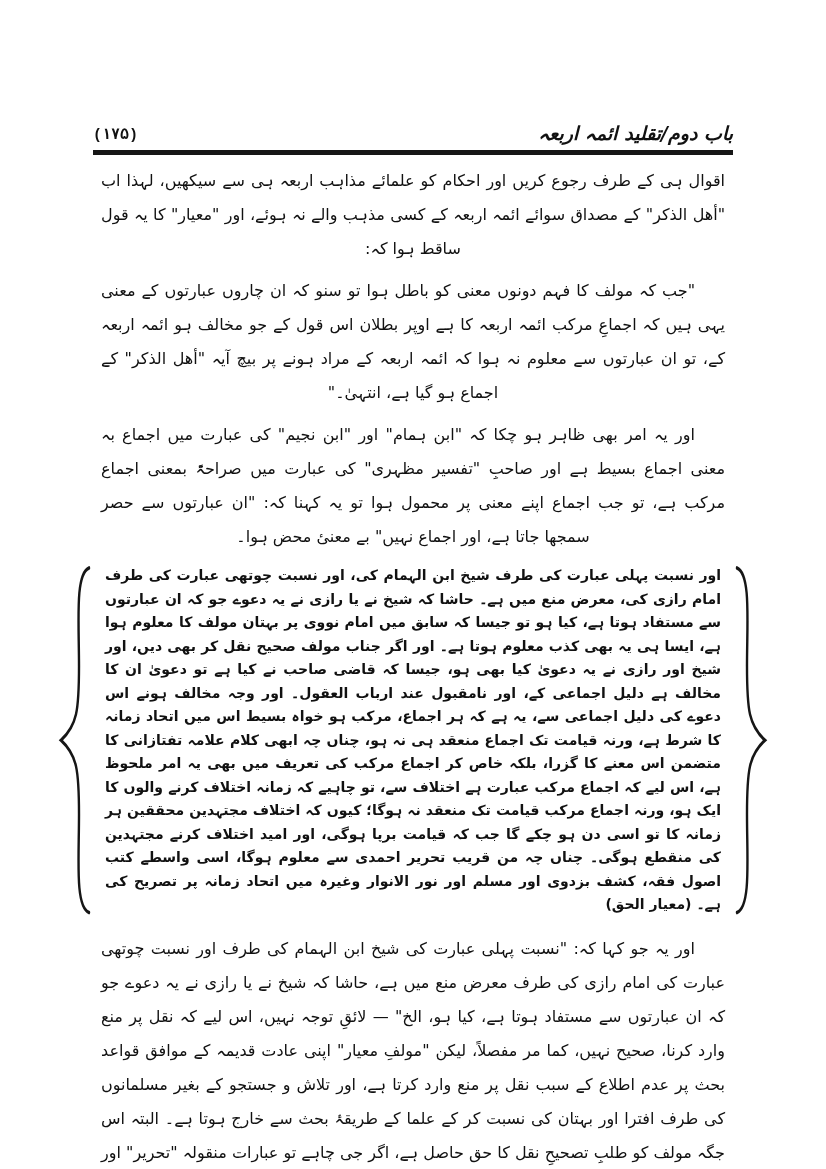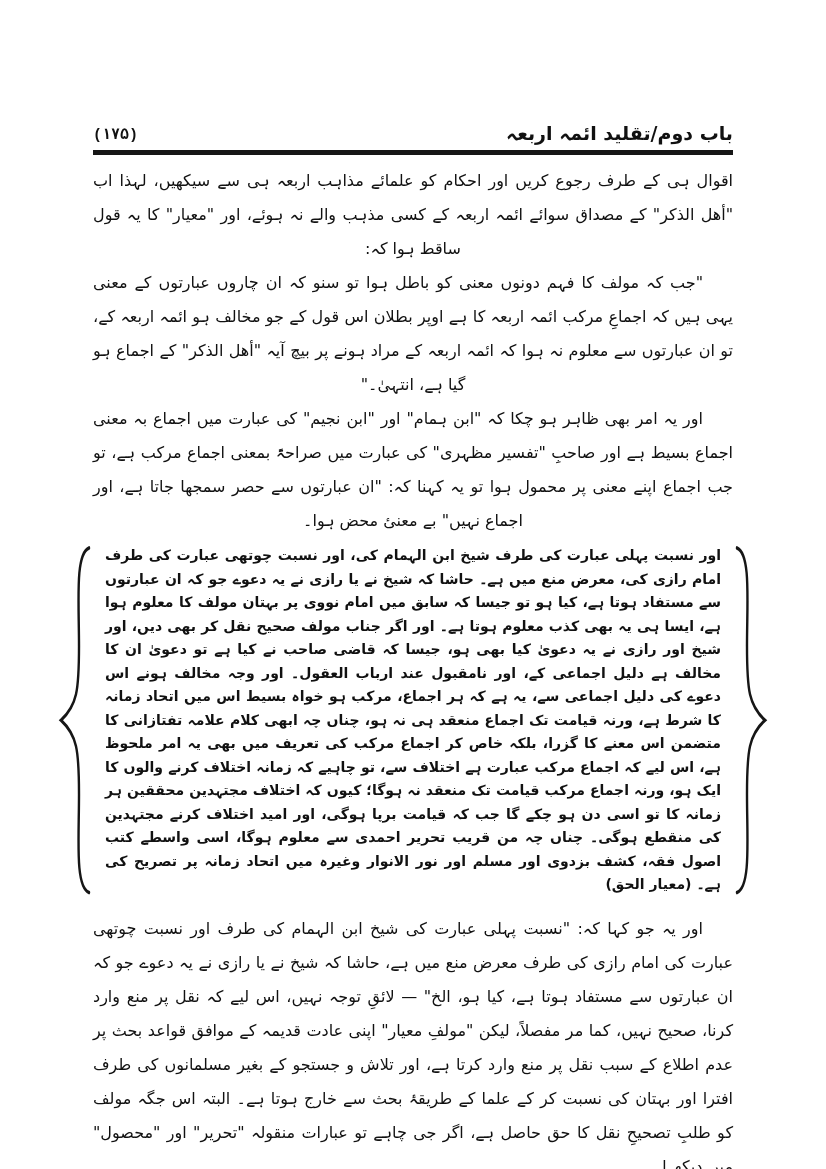--- a/index.html
+++ b/index.html
@@ -21,40 +21,41 @@
   .page-header {
     margin: 122px 93px 0 93px;
     display: flex;
     justify-content: space-between;
     align-items: flex-end;
     direction: rtl;
   }
   .chapter-title {
     font-size: 19px;
     font-weight: 700;
+    font-style: italic;
     letter-spacing: 0.2px;
   }
   .page-number {
     font-size: 15px;
     font-weight: 600;
     direction: ltr;
     font-family: Liberation Mono, monospace;
   }
   .double-rule {
     margin: 6px 93px 0 93px;
     height: 4px;
     border-top: 3px solid #161616;
     border-bottom: 2px solid #161616;
     box-sizing: border-box;
   }
   main.body-text {
     margin: 9px 93px 0 93px;
   }
   p.para {
-    margin: 0;
+    margin: 8px;
     font-size: 16px;
     line-height: 34px;
     text-align: justify;
     text-justify: inter-word;
   }
   p.para.indent {
     text-indent: 30px;
   }
   p.para.center-last {
     text-align-last: center;

